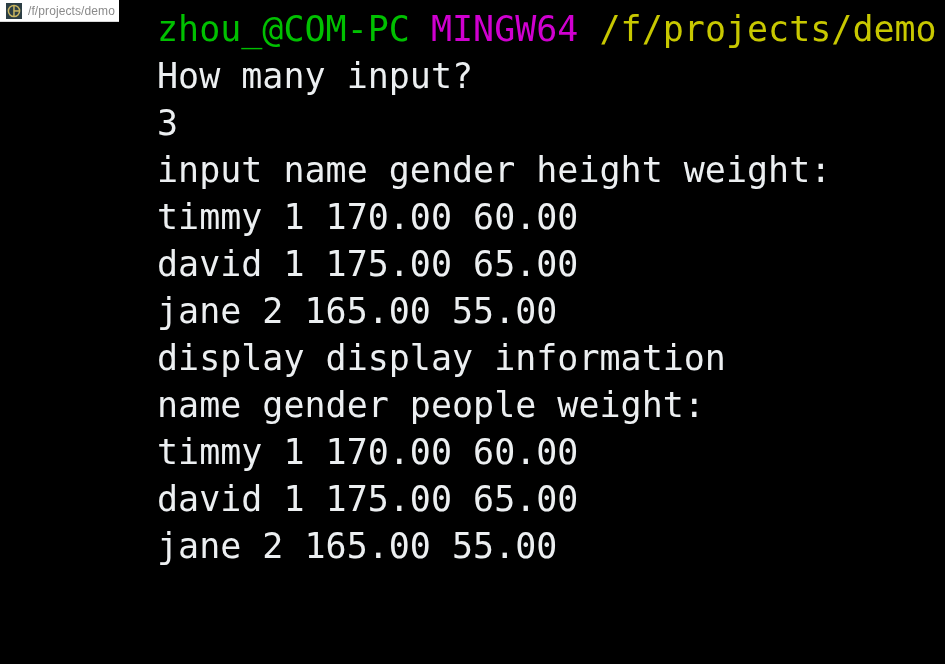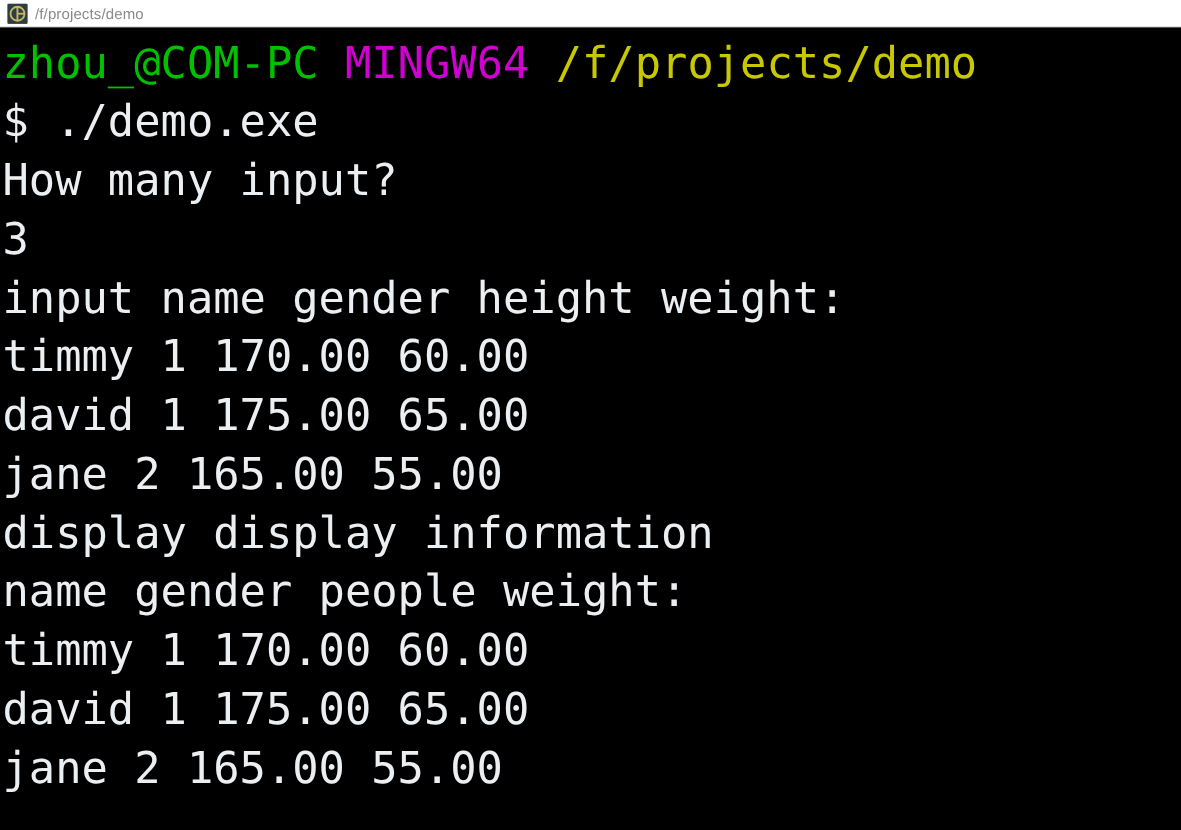--- a/index.html
+++ b/index.html
@@ -13,21 +13,21 @@
     overflow: hidden;
     background: #000000;
     font-family: "DejaVu Sans Mono", monospace;
   }
 
   #window {
     width: 945px;
     height: 664px;
     position: relative;
     display: flex;
-    flex-direction: column;
+    flex-direction: row;
     background: #000000;
   }
 
   
   #titlebar {
     height: 22px;
     min-height: 22px;
     background: #ffffff;
     display: flex;
     align-items: center;
@@ -58,20 +58,21 @@
   }
 
   
   #terminal {
     flex: 1 1 auto;
     background: #000000;
     padding: 6px 0 0 2px;
     box-sizing: border-box;
     overflow: hidden;
     position: relative;
+    margin-left: 36px;
   }
 
   .line {
     font-family: "DejaVu Sans Mono", monospace;
     font-size: 35px;
     line-height: 47px;
     height: 47px;
     white-space: pre;
     color: #e8e8e8;
     letter-spacing: 0px;
@@ -98,21 +99,20 @@
         <rect x="8" y="7.2" width="5.2" height="1.5" fill="#c8b560"></rect>
       </svg>
     </span>
     <span id="title-text">/f/projects/demo</span>
   </div>
 
   <div id="terminal">
 
     <div class="line"><span class="seg c-green">zhou_@COM-PC</span><span class="seg"> </span><span class="seg c-magenta">MINGW64</span><span class="seg"> </span><span class="seg c-yellow">/f/projects/demo</span></div>
 
-    <div class="line"><span class="seg c-white">$</span><span class="seg"> </span><span class="seg c-white">./demo.exe</span></div>
 
     <div class="line c-white">How many input?</div>
     <div class="line c-white">3</div>
     <div class="line c-white">input name gender height weight:</div>
     <div class="line c-white">timmy 1 170.00 60.00</div>
     <div class="line c-white">david 1 175.00 65.00</div>
     <div class="line c-white">jane 2 165.00 55.00</div>
     <div class="line c-white">display display information</div>
     <div class="line c-white">name gender people weight:</div>
     <div class="line c-white">timmy 1 170.00 60.00</div>

